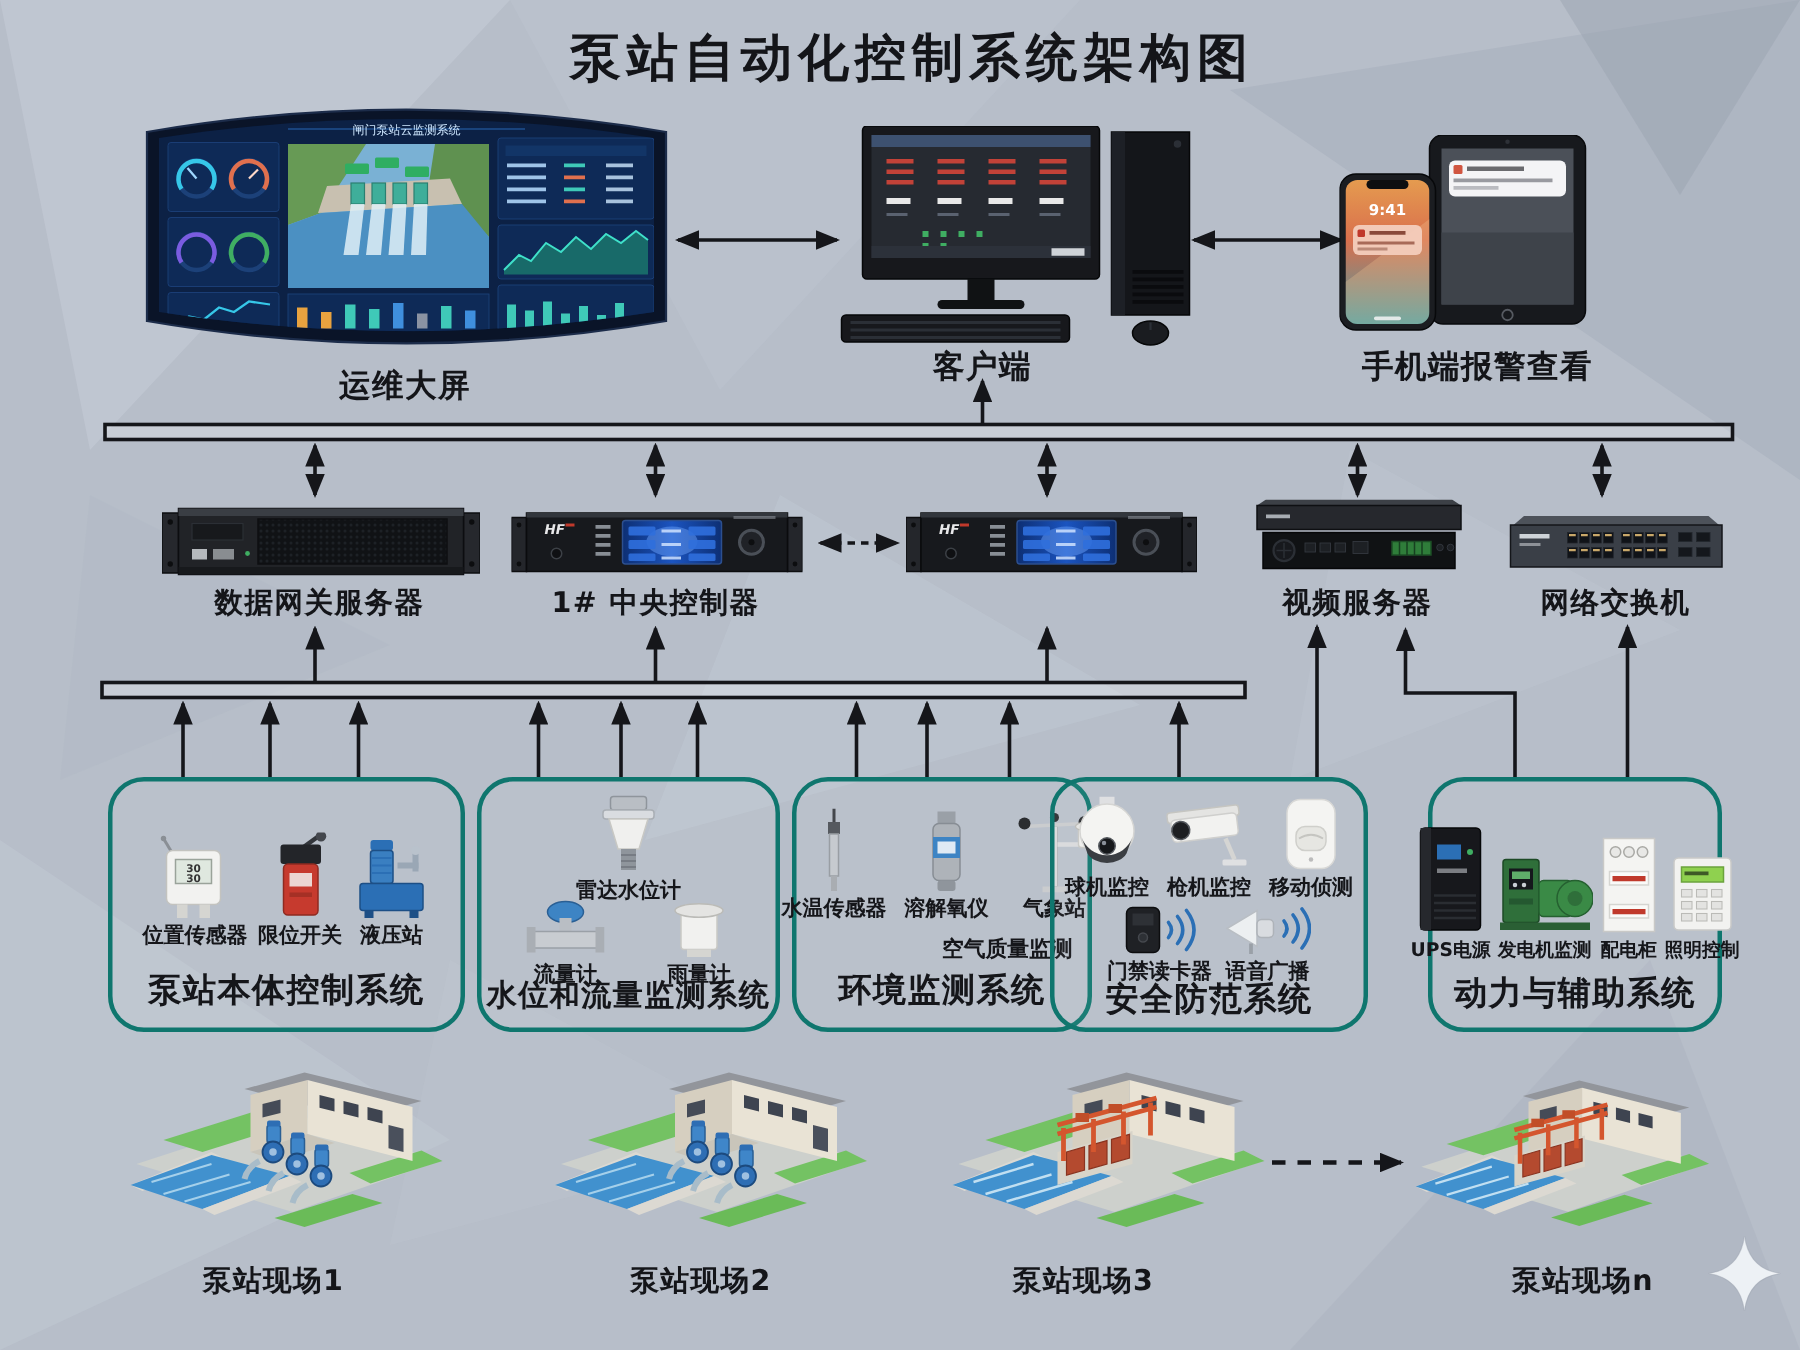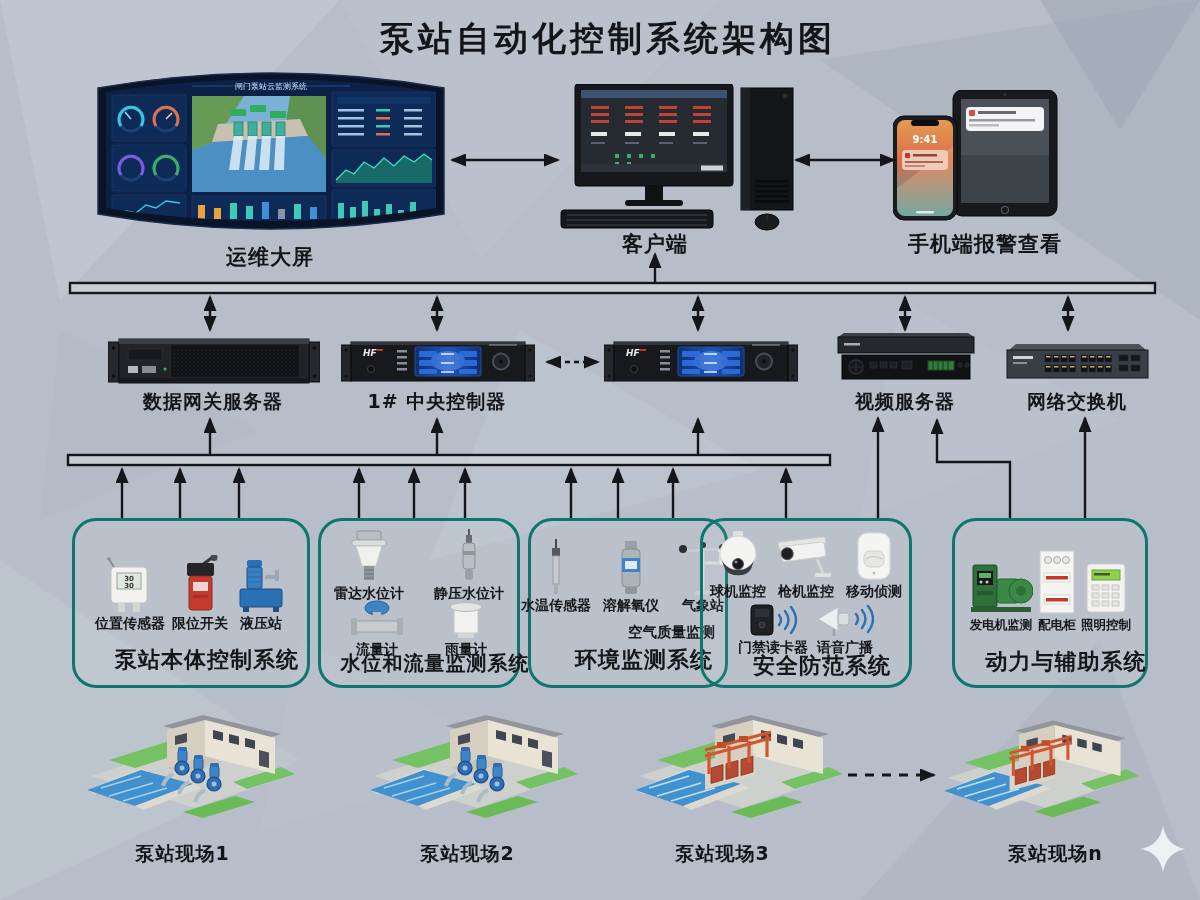--- a/index.html
+++ b/index.html
@@ -15,21 +15,21 @@
   .title{top:16px; left:0; width:100%; font-size:34px; letter-spacing:4px;}
   .lbl-top{font-size:21px;}
   .lbl-mid{font-size:19px;}
   .lbl-site{font-size:19px;}
   .sysbox{
     position:absolute; top:518px; height:170px;
     border:3px solid #0f766e; border-radius:24px;
     background:rgba(255,255,255,0.05);
     box-sizing:border-box;
   }
-  .box-title{position:absolute; left:0; width:100%; text-align:center; font-weight:900; font-size:20px; letter-spacing:1px; white-space:nowrap;margin-left:16px;}
+  .box-title{position:absolute; left:0; width:100%; text-align:center; font-weight:900; font-size:20px; letter-spacing:1px; white-space:nowrap;}
   .items-row{position:absolute; display:flex; align-items:flex-end; justify-content:center; width:100%;}
   .item{display:flex; flex-direction:column; align-items:center;}
   .item-label{font-weight:900; font-size:14px; white-space:nowrap; margin-top:2px; letter-spacing:0;}
   .item-label.sm{font-size:12.5px;}
   svg{display:block;}
 </style>
 </head>
 <body>
 
 <div id="canvas">
@@ -547,30 +547,20 @@
           <polygon points="10,17 36,17 30,37 16,37" fill="#f0f0ee" stroke="#c8c8c4"></polygon>
           <rect x="18" y="37" width="10" height="14" fill="#8f959c"></rect>
           <g stroke="#6f757c" stroke-width="1">
               <line x1="18" y1="41" x2="28" y2="41"></line>
               <line x1="18" y1="45" x2="28" y2="45"></line>
               <line x1="18" y1="49" x2="28" y2="49"></line>
             </g>
         </svg>
         <div class="item-label">雷达水位计</div>
       </div>
-      <div class="item">
-        <svg width="34" height="54" viewBox="0 0 34 54">
-          <line x1="17" y1="0" x2="17" y2="7" stroke="#55595f" stroke-width="2"></line>
-          <rect x="14" y="6" width="6" height="8" fill="#6a6f75"></rect>
-          <rect x="11" y="14" width="12" height="26" rx="3" fill="#b9bec4" stroke="#8a9097"></rect>
-          <rect x="11" y="22" width="12" height="4" fill="#8f959c"></rect>
-          <rect x="13" y="40" width="8" height="11" rx="3" fill="#9aa0a7"></rect>
-        </svg>
-        <div class="item-label">静压水位计</div>
-      </div>
     </div>
     <div class="items-row" style="top:78px;gap:42px">
       <div class="item">
         <svg width="52" height="40" viewBox="0 0 52 40">
           <ellipse cx="26" cy="9" rx="12" ry="7" fill="#3d84c4" stroke="#2a5f94"></ellipse>
           <rect x="22" y="13" width="8" height="9" fill="#b9bec4"></rect>
           <rect x="2" y="22" width="48" height="11" fill="#c8ccd1" stroke="#9aa0a7"></rect>
           <rect x="0" y="19" width="6" height="17" fill="#a9aeb4"></rect>
             <rect x="46" y="19" width="6" height="17" fill="#a9aeb4"></rect>
         </svg>
@@ -688,20 +678,36 @@
           </g>
         </svg>
         <div class="item-label">语音广播</div>
       </div>
     </div>
     <div class="box-title" style="bottom:4px;font-size:22px">安全防范系统</div>
   </div>
 
   <div class="sysbox" style="left:952px;width:196px">
     <div class="items-row" style="top:28px;gap:4px">
+      <div class="item">
+        <svg width="50" height="74" viewBox="0 0 50 74">
+          <rect x="5" y="3" width="40" height="68" rx="3" fill="#17181c" stroke="#060708"></rect>
+          <rect x="5" y="3" width="7" height="68" fill="#26282d"></rect>
+          <rect x="16" y="14" width="16" height="10" fill="#2b6fb5"></rect>
+          <circle cx="38" cy="19" r="2" fill="#3fae62"></circle>
+          <g stroke="#2a2d32" stroke-width="1.6">
+            <line x1="14" y1="48" x2="42" y2="48"></line>
+              <line x1="14" y1="53" x2="42" y2="53"></line>
+            <line x1="14" y1="58" x2="42" y2="58"></line>
+              <line x1="14" y1="63" x2="42" y2="63"></line>
+          </g>
+          <rect x="16" y="30" width="20" height="3" fill="#cfd3d8" opacity="0.55"></rect>
+        </svg>
+        <div class="item-label sm">UPS电源</div>
+      </div>
       <div class="item">
         <svg width="64" height="60" viewBox="0 0 64 60">
           <rect x="4" y="10" width="24" height="42" rx="2" fill="#2f6f3a" stroke="#1d4a26"></rect>
           <rect x="8" y="16" width="16" height="14" fill="#15181c"></rect>
           <rect x="10" y="18" width="12" height="5" fill="#5fae6a"></rect>
           <circle cx="12" cy="27" r="1.5" fill="#c9ced4"></circle>
             <circle cx="18" cy="27" r="1.5" fill="#c9ced4"></circle>
           <rect x="8" y="36" width="16" height="4" fill="#245830"></rect>
           <rect x="28" y="24" width="22" height="24" rx="3" fill="#3a8a46" stroke="#256030"></rect>
           <circle cx="52" cy="36" r="12" fill="#3a8a46" stroke="#256030"></circle>

